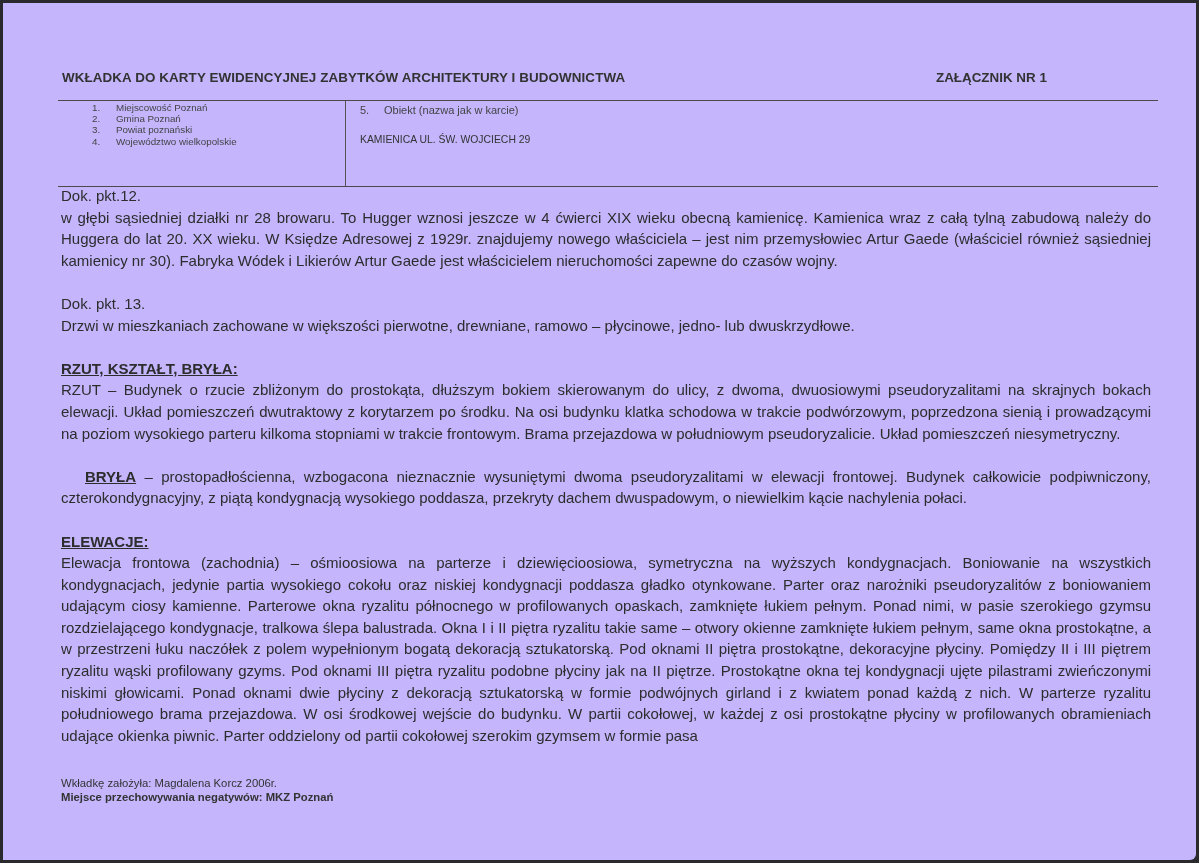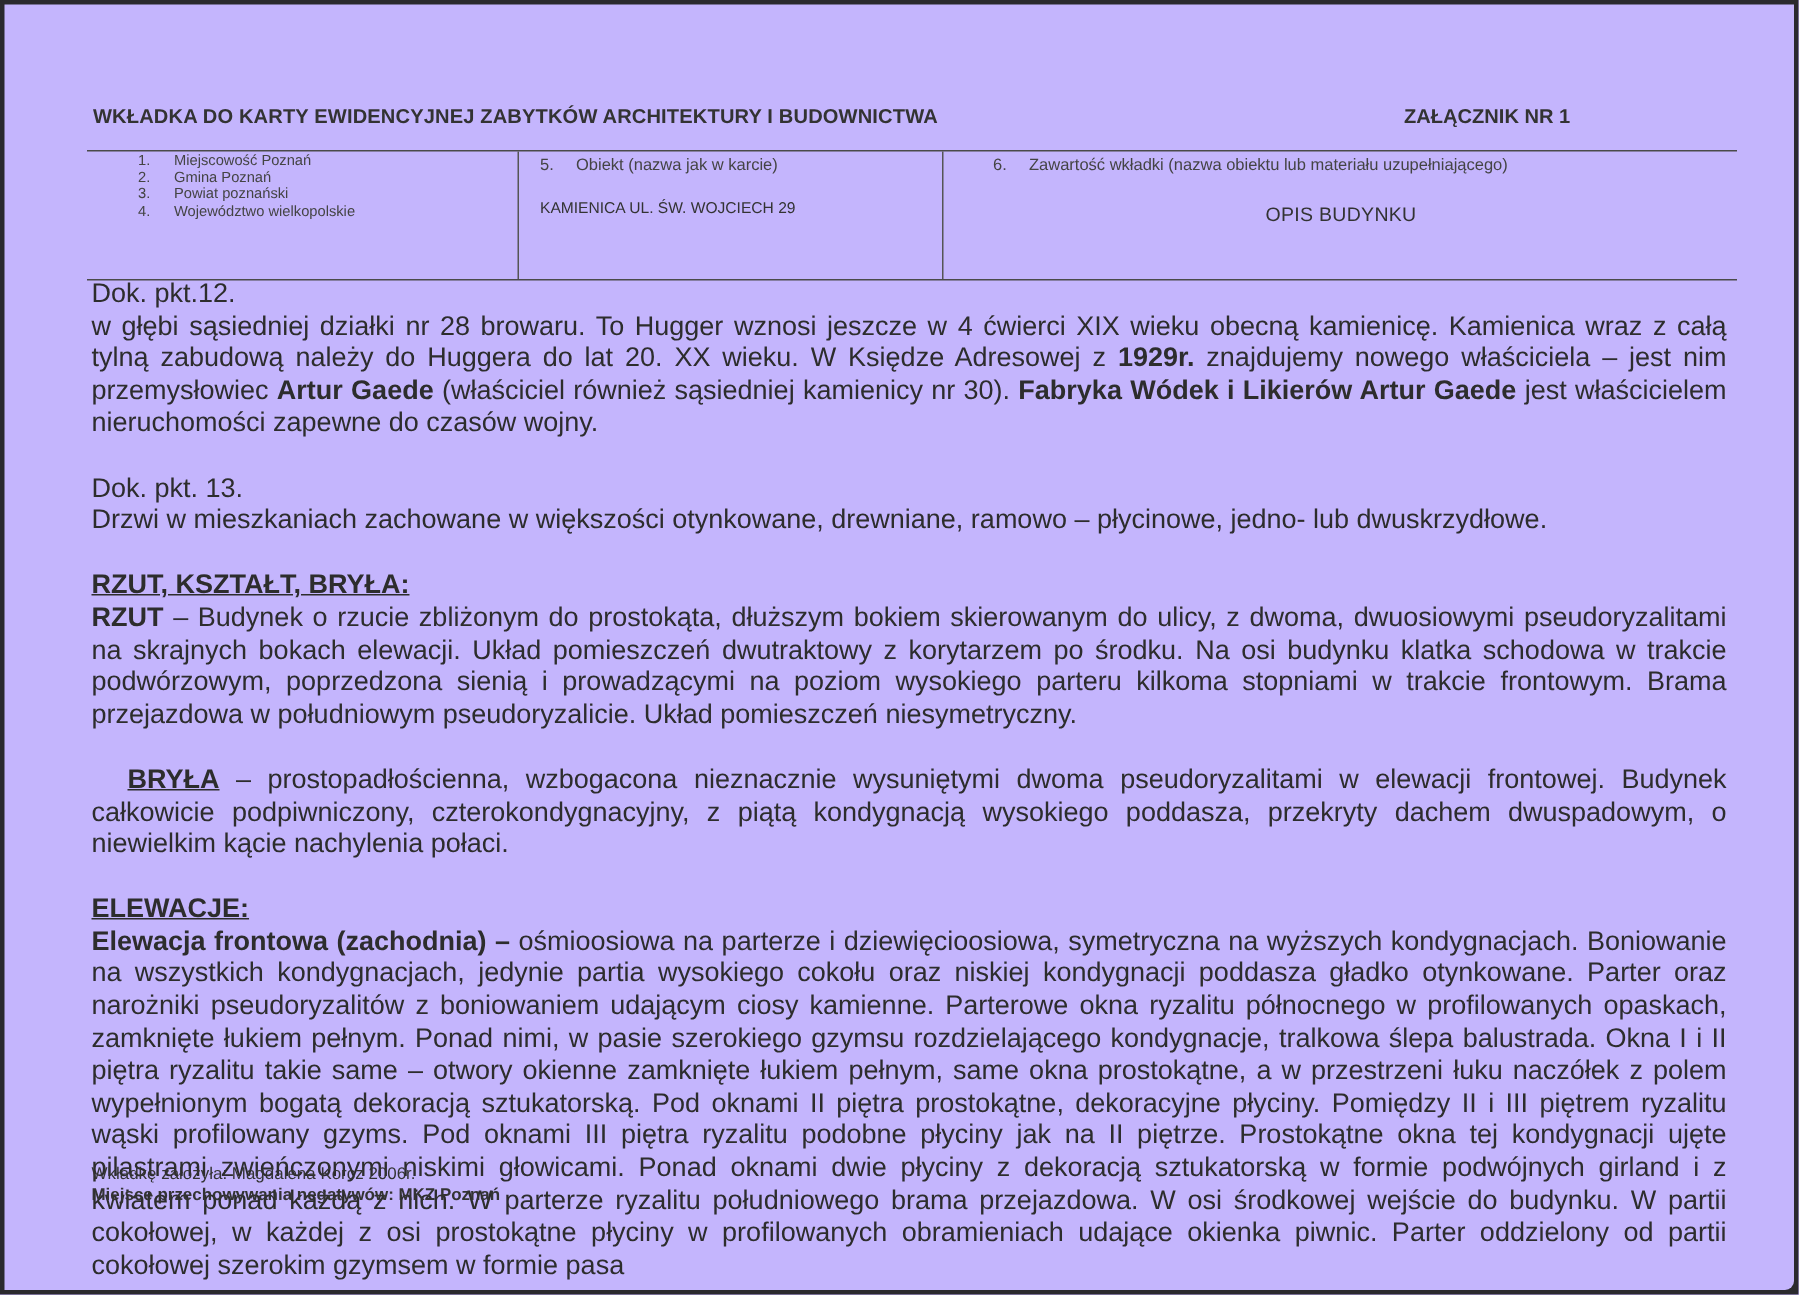--- a/index.html
+++ b/index.html
@@ -37,33 +37,33 @@
     .field-label .num { display: inline-block; width: 24px; }
     .col-2 .field-label { left: 14px; top: 3px; }
     .col-3 .field-label { left: 33px; top: 3px; }
     .object-name { position: absolute; left: 14px; top: 33px; font-size: 10.4px; color: #333; white-space: nowrap; }
     .content-name {
       position: absolute; left: 0; right: 0; top: 34px; text-align: center;
       font-size: 13px; color: #333; letter-spacing: 0.2px;
     }
     .body-text {
       position: absolute; left: 58px; top: 182px; width: 1090px;
-      font-size: 18px; line-height: 21.6px; color: #2d2d2d;
+      font-size: 15px; line-height: 21.6px; color: #2d2d2d;
     }
     .para { margin: 0; text-align: justify; }
     .para.nojust { text-align: left; }
     .gap { height: 21.6px; }
     b, .bold { font-weight: bold; }
     .u { text-decoration: underline; }
     .footer {
       position: absolute; left: 58px; top: 774px;
       font-size: 11.3px; line-height: 13.6px; color: #333;
     }
     .footer .f2 { font-weight: bold; }
-    .seg-bold { font-weight: bold; }
+    .seg-bold { font-weight: normal; }
     .seg-bold-underline { font-weight: bold; text-decoration: underline; padding-left: 24px; }
   </style>
 </head>
 <body>
 
 <div class="page">
 
   <div class="header-title">WKŁADKA DO KARTY EWIDENCYJNEJ ZABYTKÓW ARCHITEKTURY I BUDOWNICTWA</div>
   <div class="header-annex">ZAŁĄCZNIK NR 1</div>
 
@@ -73,32 +73,28 @@
         <li><span class="num">1.</span><span>Miejscowość  Poznań</span></li>
         <li><span class="num">2.</span><span>Gmina Poznań</span></li>
         <li><span class="num">3.</span><span>Powiat poznański</span></li>
         <li><span class="num">4.</span><span>Województwo wielkopolskie</span></li>
       </ul>
     </div>
     <div class="col col-2">
       <div class="field-label"><span class="num">5.</span><span>Obiekt (nazwa jak w karcie)</span></div>
       <div class="object-name">KAMIENICA UL. ŚW. WOJCIECH 29</div>
     </div>
-    <div class="col col-3">
-      <div class="field-label"><span class="num">6.</span><span>Zawartość wkładki (nazwa obiektu lub materiału uzupełniającego)</span></div>
-      <div class="content-name">OPIS BUDYNKU</div>
-    </div>
   </div>
 
   <div class="body-text">
     <p class="para nojust">Dok. pkt.12.</p>
     <p class="para"><span>w głębi sąsiedniej działki nr 28 browaru. To Hugger wznosi jeszcze w 4 ćwierci XIX wieku obecną kamienicę. Kamienica wraz z całą tylną zabudową należy do Huggera do lat 20. XX wieku. W Księdze Adresowej z </span><span class="seg-bold">1929r.</span><span> znajdujemy nowego właściciela – jest nim przemysłowiec </span><span class="seg-bold">Artur Gaede</span><span> (właściciel również sąsiedniej kamienicy nr 30). </span><span class="seg-bold">Fabryka Wódek i Likierów Artur Gaede</span><span> jest właścicielem nieruchomości zapewne do czasów wojny.</span></p>
     <div class="gap"></div>
     <p class="para nojust">Dok. pkt. 13.</p>
-    <p class="para nojust">Drzwi w mieszkaniach zachowane w większości otynkowane, drewniane, ramowo – płycinowe, jedno- lub dwuskrzydłowe.</p>
+    <p class="para nojust">Drzwi w mieszkaniach zachowane w większości pierwotne, drewniane, ramowo – płycinowe, jedno- lub dwuskrzydłowe.</p>
     <div class="gap"></div>
     <p class="para nojust bold u">RZUT, KSZTAŁT, BRYŁA:</p>
     <p class="para"><span class="seg-bold">RZUT</span><span> – Budynek o rzucie zbliżonym do prostokąta, dłuższym bokiem skierowanym do ulicy, z dwoma, dwuosiowymi pseudoryzalitami na skrajnych bokach elewacji. Układ pomieszczeń dwutraktowy z korytarzem po środku. Na osi budynku klatka schodowa w trakcie podwórzowym, poprzedzona sienią i prowadzącymi na poziom wysokiego parteru kilkoma stopniami w trakcie frontowym. Brama przejazdowa w południowym pseudoryzalicie. Układ pomieszczeń niesymetryczny.</span></p>
     <div class="gap"></div>
     <p class="para"><span class="seg-bold-underline">BRYŁA</span><span> – prostopadłościenna, wzbogacona nieznacznie wysuniętymi dwoma pseudoryzalitami w elewacji frontowej. Budynek całkowicie podpiwniczony, czterokondygnacyjny, z piątą kondygnacją wysokiego poddasza, przekryty dachem dwuspadowym, o niewielkim kącie nachylenia połaci.</span></p>
     <div class="gap"></div>
     <p class="para nojust bold u">ELEWACJE:</p>
     <p class="para" style="text-align-last:left"><span class="seg-bold">Elewacja frontowa (zachodnia) –</span><span> ośmioosiowa na parterze i dziewięcioosiowa, symetryczna na wyższych kondygnacjach. Boniowanie na wszystkich kondygnacjach, jedynie partia wysokiego cokołu oraz niskiej kondygnacji poddasza gładko otynkowane. Parter oraz narożniki pseudoryzalitów z boniowaniem udającym ciosy kamienne. Parterowe okna ryzalitu północnego w profilowanych opaskach, zamknięte łukiem pełnym. Ponad nimi, w pasie szerokiego gzymsu rozdzielającego kondygnacje, tralkowa ślepa balustrada. Okna I i II piętra ryzalitu takie same – otwory okienne zamknięte łukiem pełnym, same okna prostokątne, a w przestrzeni łuku naczółek z polem wypełnionym bogatą dekoracją sztukatorską. Pod oknami II piętra prostokątne, dekoracyjne płyciny. Pomiędzy II i III piętrem ryzalitu wąski profilowany gzyms. Pod oknami III piętra ryzalitu podobne płyciny jak na II piętrze. Prostokątne okna tej kondygnacji ujęte pilastrami zwieńczonymi niskimi głowicami. Ponad oknami dwie płyciny z dekoracją sztukatorską w formie podwójnych girland i z kwiatem ponad każdą z nich. W parterze ryzalitu południowego brama przejazdowa. W osi środkowej wejście do budynku. W partii cokołowej, w każdej z osi prostokątne płyciny w profilowanych obramieniach udające okienka piwnic. Parter oddzielony od partii cokołowej szerokim gzymsem w formie pasa</span></p>
   </div>
 

